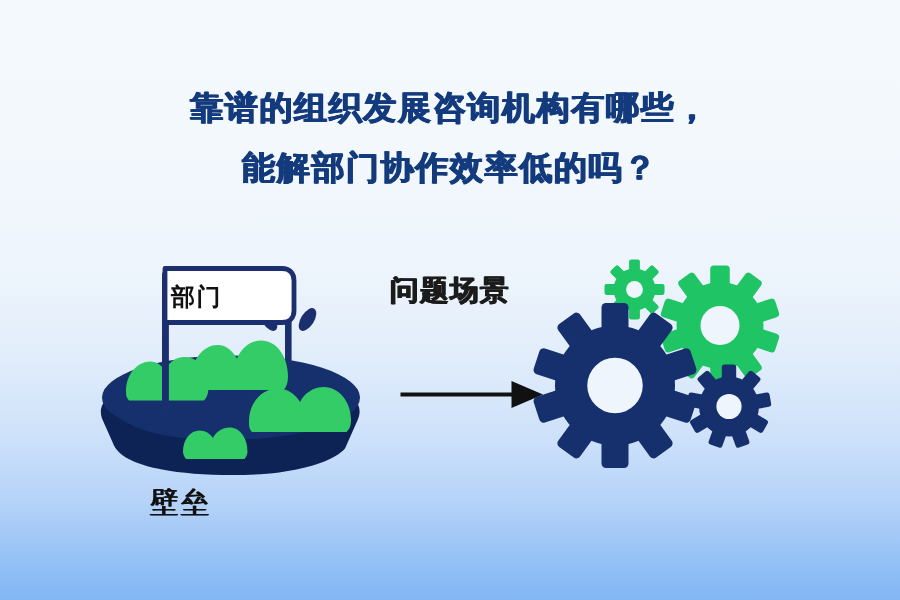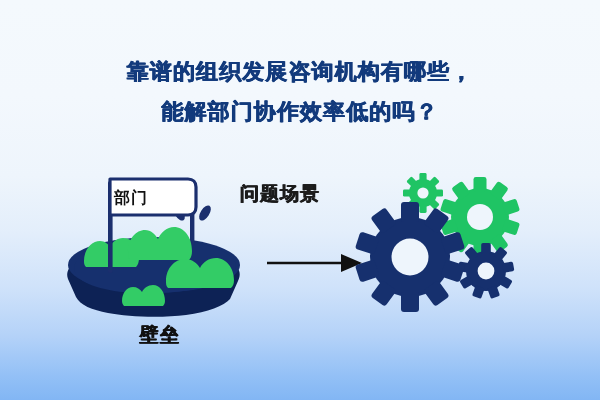--- a/index.html
+++ b/index.html
@@ -47,20 +47,21 @@
     position:absolute;
     left:0; top:155px;
     width:600px; height:210px;
   }
 
   
   #problem-caption{
     position:absolute;
     left:240px; top:26px;
     width:120px;
+    text-align:center;
     font-size:19px;
     font-weight:700;
     letter-spacing:1px;
     color:#1b1b1b;
     text-shadow:0.5px 0 0 #1b1b1b,-0.5px 0 0 #1b1b1b;
   }
 
   
   #arrow-wrap{
     position:absolute;
@@ -78,24 +79,24 @@
     position:absolute;
     left:358px; top:20px;
     width:165px; height:140px;
   }
 
   
   .bottom-caption{
     position:absolute;
     top:322px;
     font-size:19px;
-    font-weight:700;
+    font-weight:400;
     letter-spacing:1.5px;
     color:#111111;
-    text-align:center;
+    text-align:left;
     text-shadow:0.5px 0 0 #111,-0.5px 0 0 #111;
   }
   #caption-left{ left:100px; width:120px; }
   #caption-right{ left:390px; width:120px; }
 
   svg{ display:block; overflow:visible; }
 </style>
 </head>
 <body>
 

